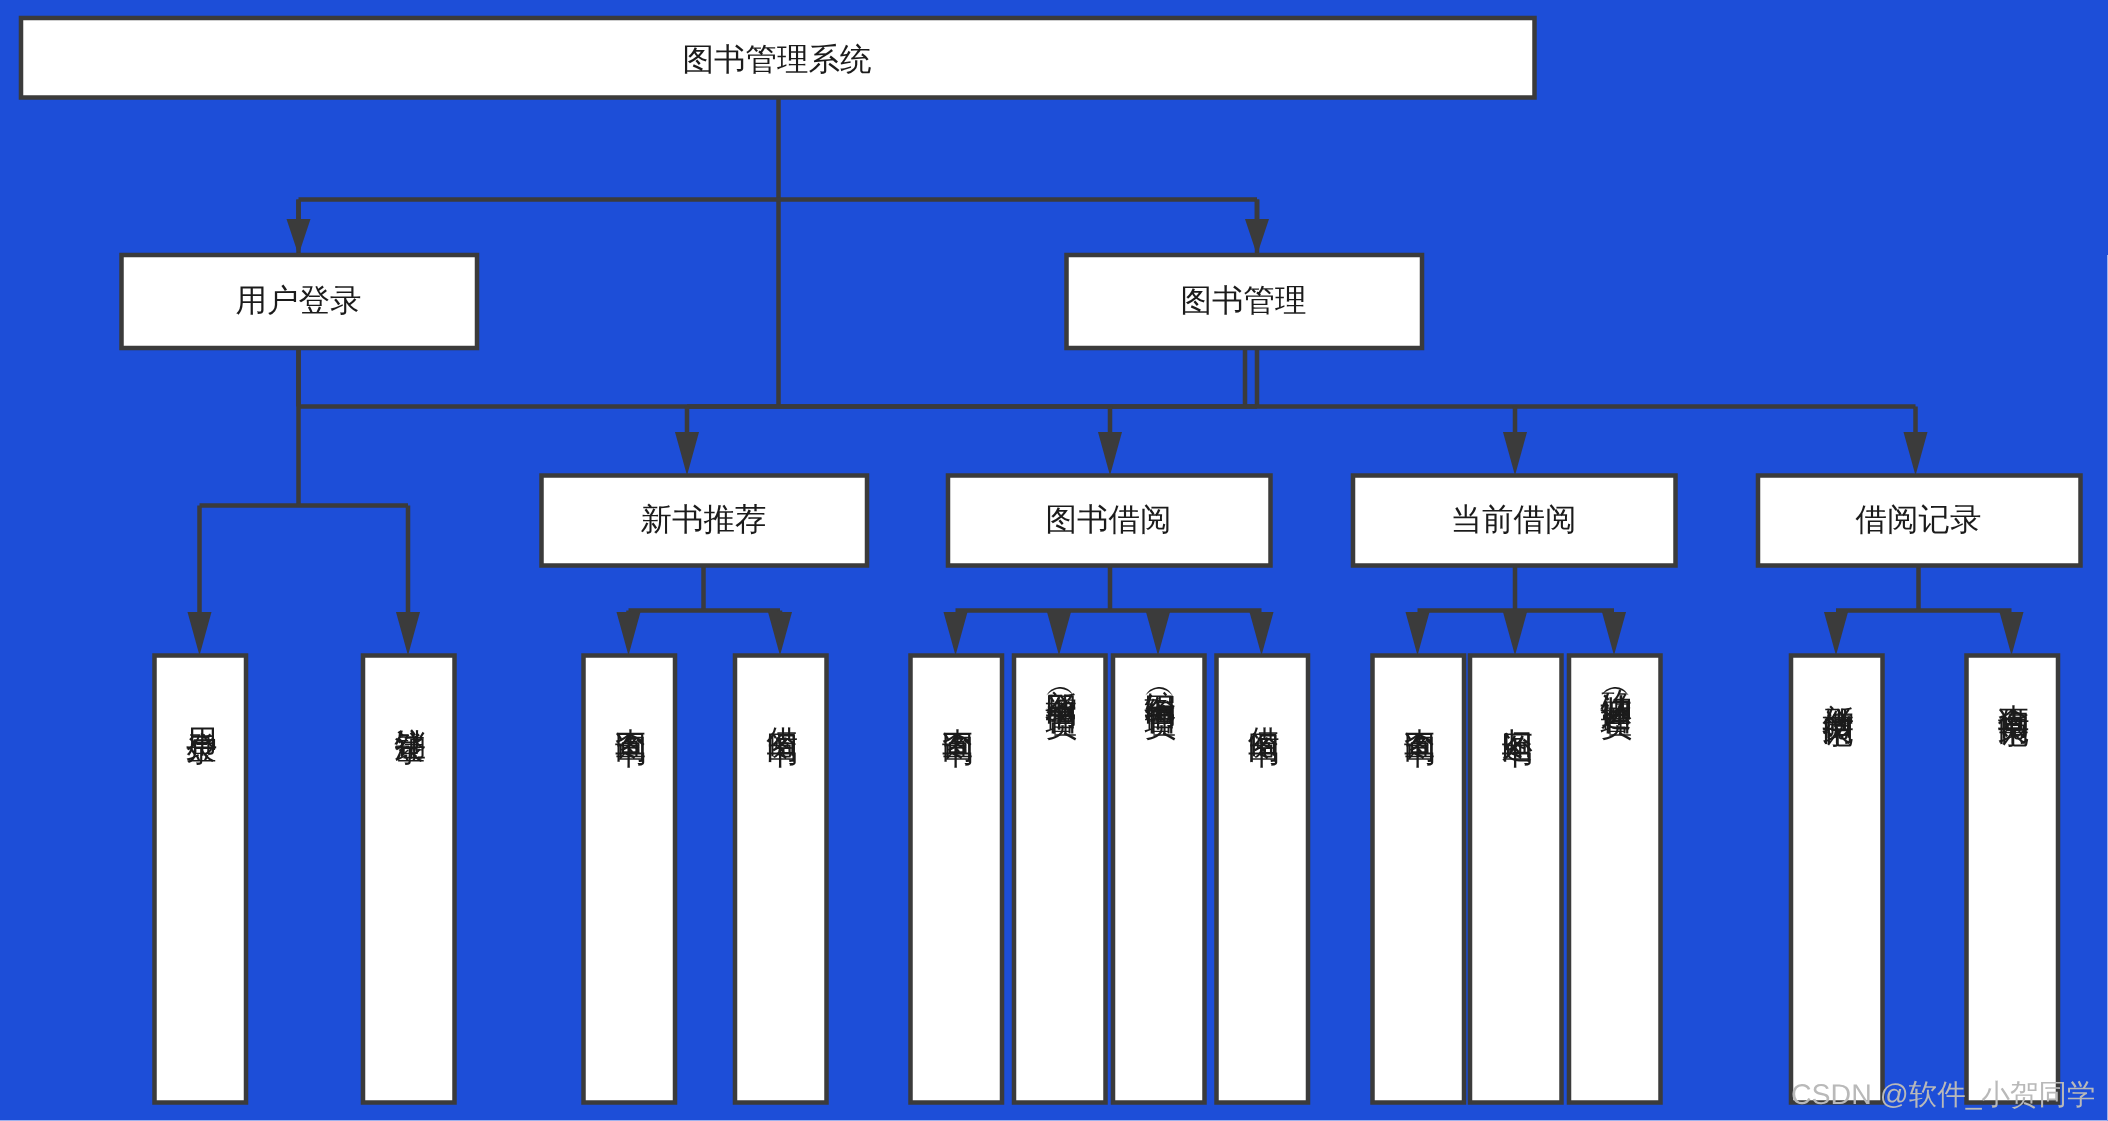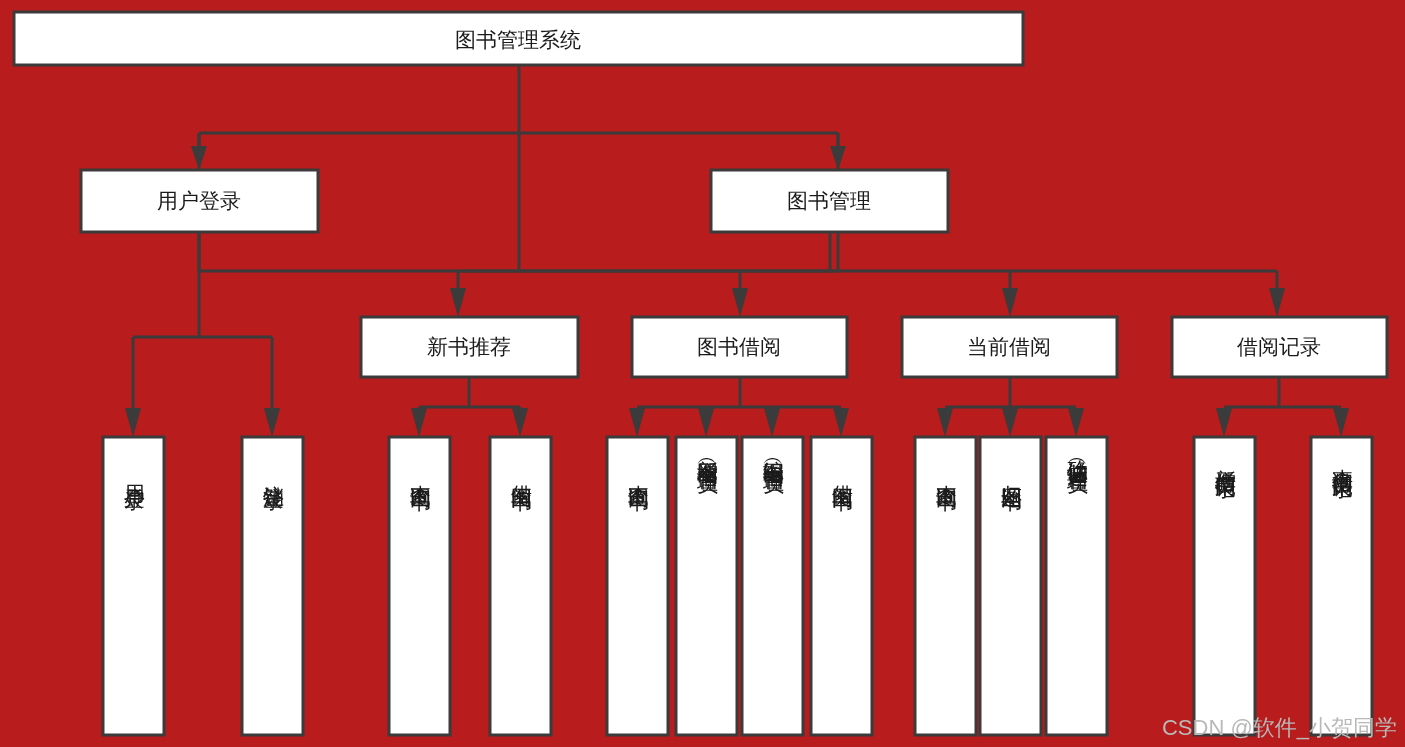--- a/index.html
+++ b/index.html
@@ -7,21 +7,21 @@
     padding: 0;
     background: #ffffff;
   }
   body {
     font-family: "Liberation Sans", "DejaVu Sans", sans-serif;
   }
   #stage {
     position: relative;
     width: 1405px;
     height: 747px;
-    background: #b91c1c;
+    background: #1d4ed8;
     overflow: hidden;
   }
   svg#diagram {
     position: absolute;
     left: 0;
     top: 0;
     width: 1405px;
     height: 747px;
   }
   .node-box {
@@ -53,21 +53,21 @@
   }
   .arrow-head {
     fill: #3b3b3b;
     stroke: none;
   }
   .watermark {
     position: absolute;
     right: 8px;
     bottom: 4px;
     font-family: "Liberation Sans", "DejaVu Sans", sans-serif;
-    font-size: 22px;
+    font-size: 19px;
     color: #b9b9b9;
     white-space: nowrap;
     pointer-events: none;
     user-select: none;
   }
 </style>
 </head>
 <body>
 
 <div id="stage">

